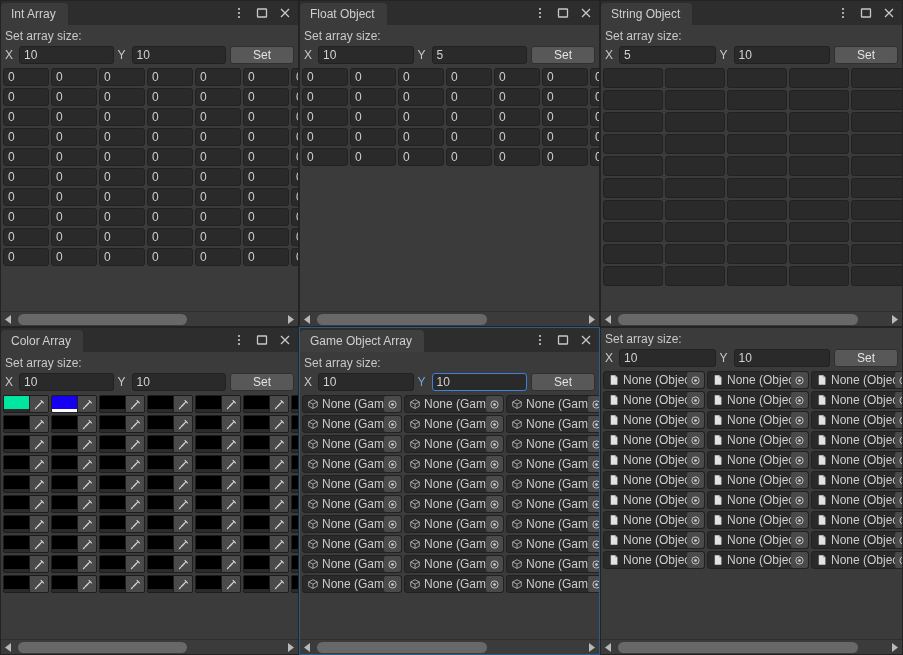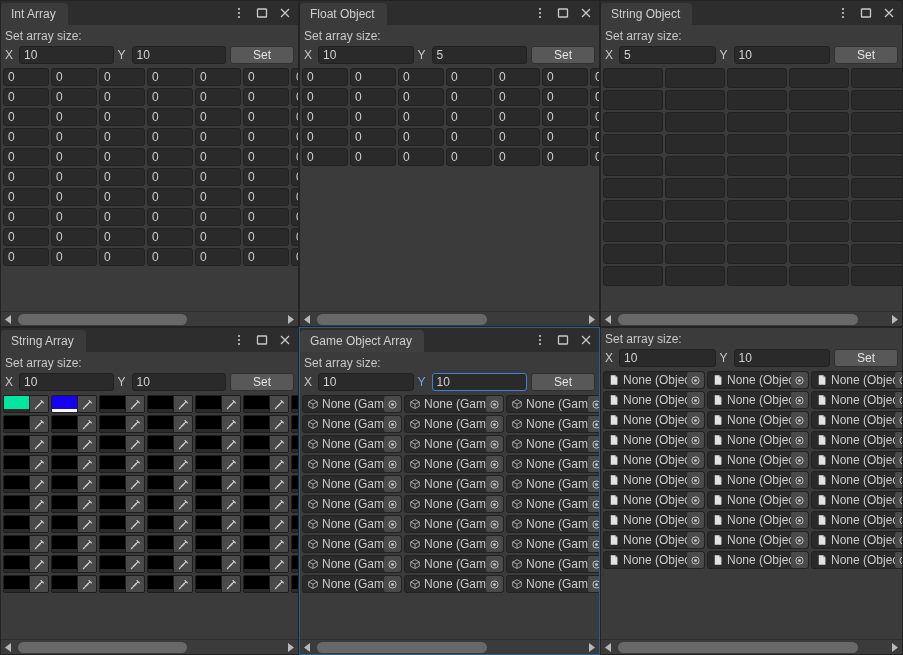--- a/index.html
+++ b/index.html
@@ -567,21 +567,21 @@
           <div class="arrowbtn">
             <svg viewBox="0 0 7 9">
               <path d="M1 0 L1 9 L7 4.5 Z"></path>
             </svg>
           </div>
         </div>
       </div>
     </div>
     <div class="win">
       <div class="titlebar">
-        <div class="tab">String Array</div>
+        <div class="tab">Color Array</div>
         <div class="wctrls">
           <span>
             <svg class="ic ic-dots" viewBox="0 0 14 14">
               <circle cx="7" cy="3" r="1.1"></circle>
               <circle cx="7" cy="7" r="1.1"></circle>
               <circle cx="7" cy="11" r="1.1"></circle>
             </svg>
           </span>
           <span>
             <svg class="ic" viewBox="0 0 14 14">

